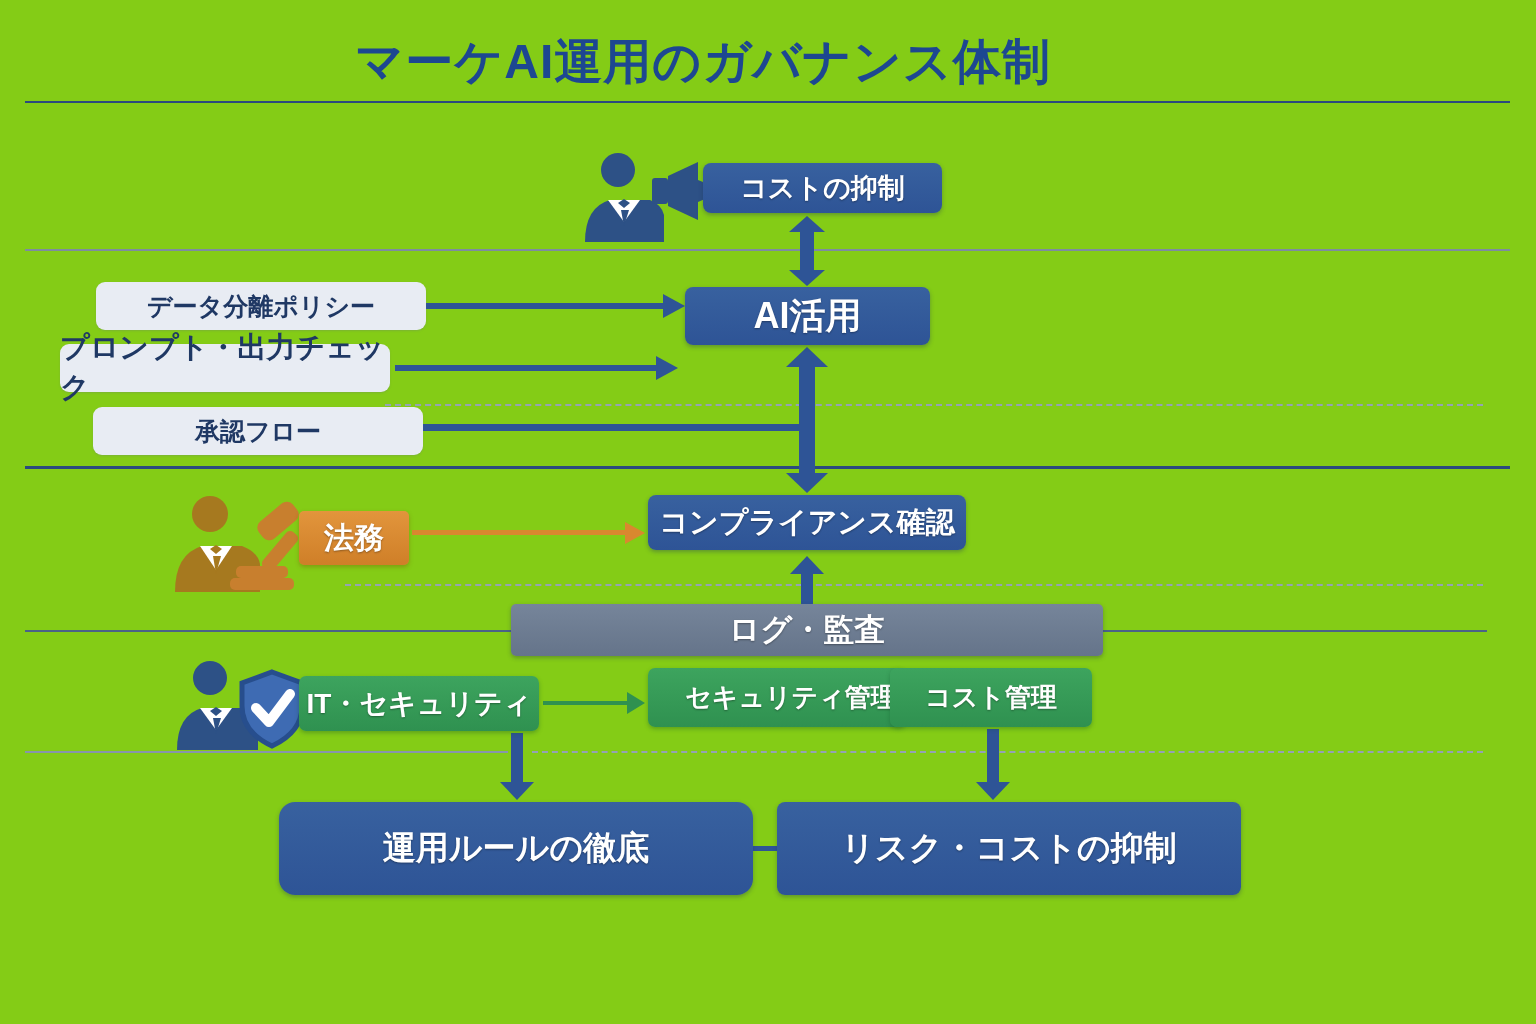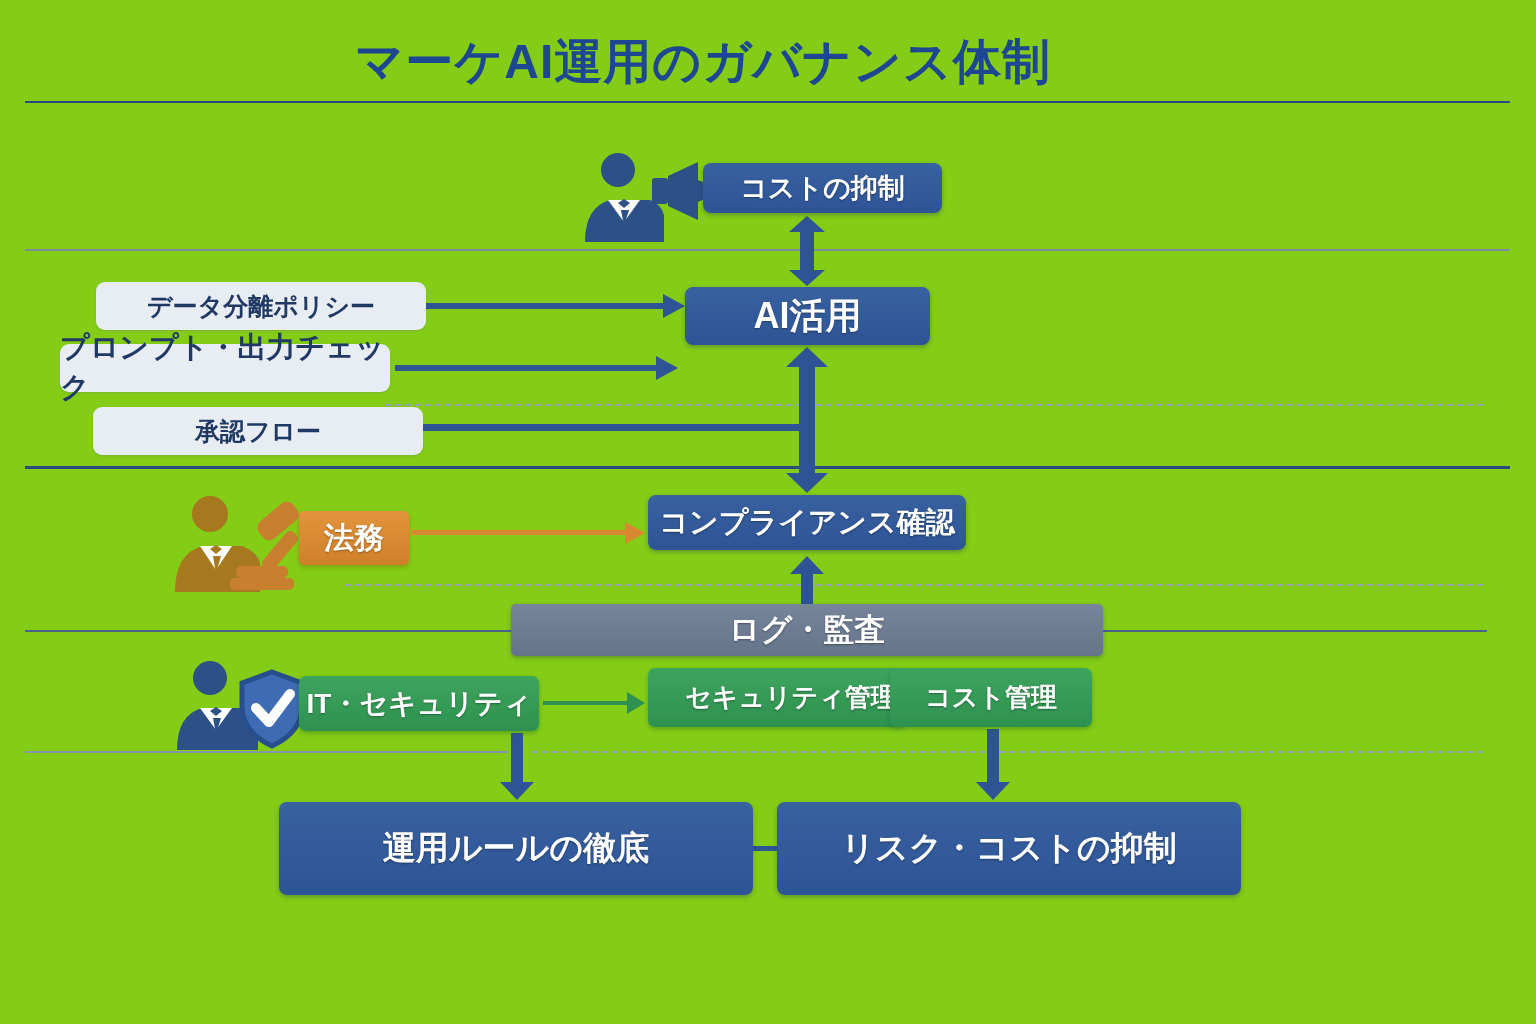--- a/index.html
+++ b/index.html
@@ -169,21 +169,21 @@
 
   <div class="arrowpart" style="left:500px;top:733px;width:34px;height:67px;z-index:3;">
     <div class="shaft" style="left:11px;top:0;width:12px;height:49px;"></div>
     <div class="tri" style="left:0;top:49px;border-left:17px solid transparent;border-right:17px solid transparent;border-top:18px solid #2e5496;"></div>
   </div>
   <div class="arrowpart" style="left:976px;top:729px;width:34px;height:71px;z-index:3;">
     <div class="shaft" style="left:11px;top:0;width:12px;height:53px;"></div>
     <div class="tri" style="left:0;top:53px;border-left:17px solid transparent;border-right:17px solid transparent;border-top:18px solid #2e5496;"></div>
   </div>
 
-  <div class="box navybox" style="left:279px;top:802px;width:474px;height:93px;font-size:33px;">
+  <div class="box navybox" style="left:279px;top:802px;width:474px;height:93px;font-size:33px;border-radius:16px;">
       <span>運用ルールの徹底</span>
     </div>
   <div class="box navybox" style="left:777px;top:802px;width:464px;height:93px;font-size:33px;">
       <span>リスク・コストの抑制</span>
     </div>
   <div class="arrowpart" style="left:751px;top:846px;width:28px;height:5px;z-index:3;">
     <div class="shaft" style="left:0;top:0;width:28px;height:5px;"></div>
   </div>
 
 </div>

